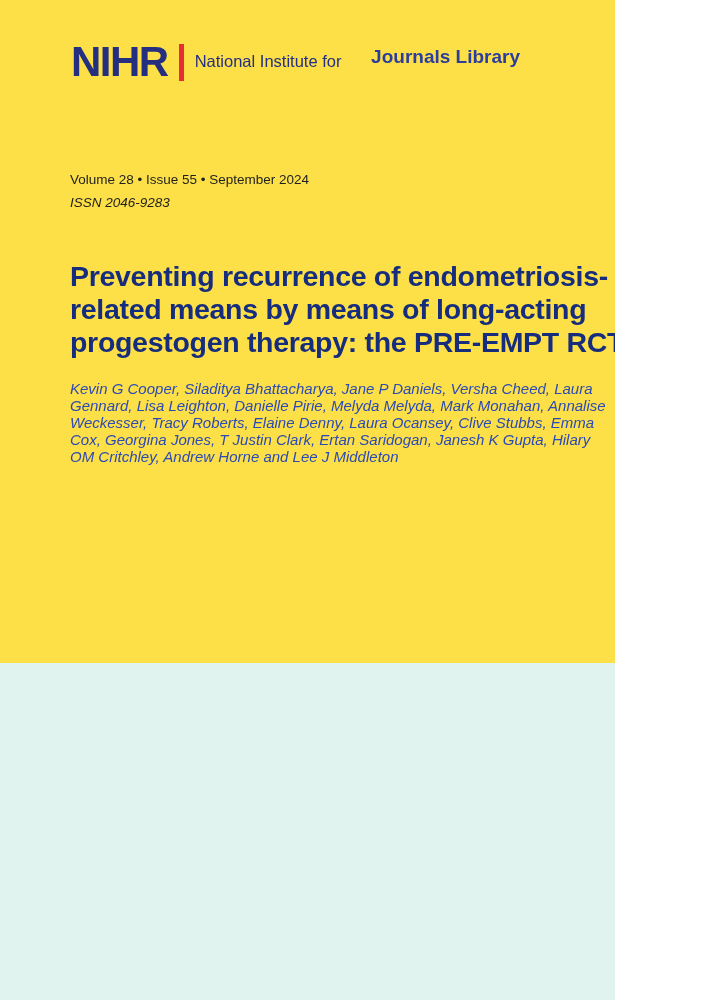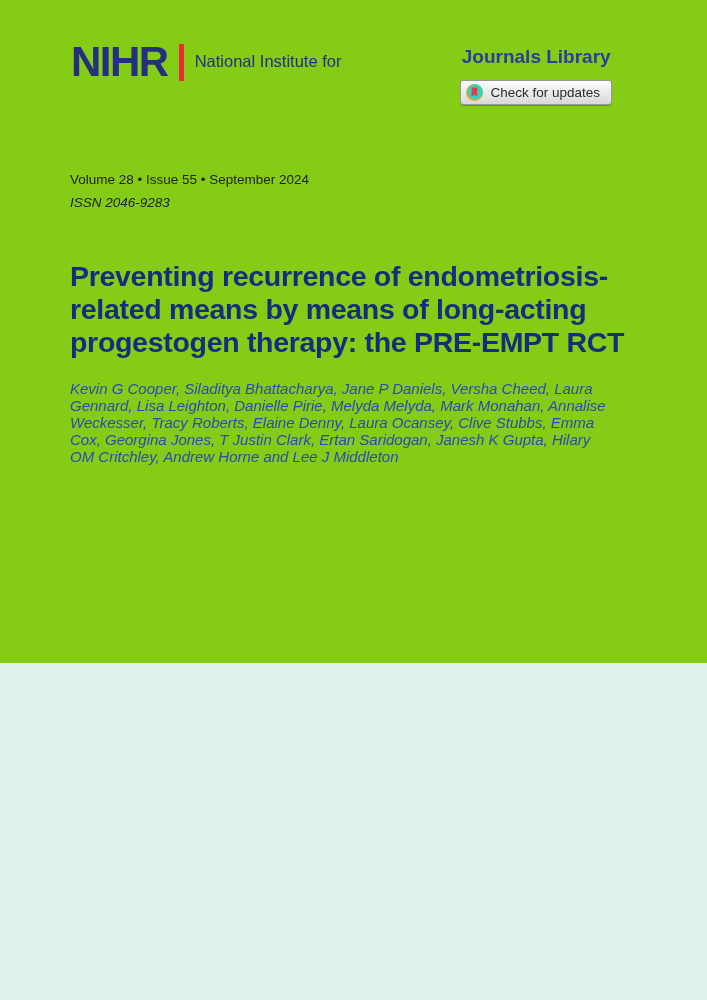--- a/index.html
+++ b/index.html
@@ -11,22 +11,22 @@
     --text-dark:#1f1f1f;
     --logo-red:#ea2c37;
     --mint-bg:#e0f3ee;
     --ring-blue:#1532a0;
     --ring-red:#f9464f;
     --ring-teal:#3fd69f;
     --badge-text:#2b2b2b;
   }
   html,body{margin:0;padding:0;background:#fff;}
   .page{
-    position:relative;width:707px;height:1000px;overflow:hidden;
-    background:#84cc16;font-family:"Liberation Sans",sans-serif;
+    position:relative;width:615px;height:1000px;overflow:hidden;
+    background:#fde047;font-family:"Liberation Sans",sans-serif;
   }
   
   .logo-row{position:absolute;left:71px;top:41px;display:flex;align-items:center;cursor:pointer;}
   .nihr-acronym{font-size:42px;font-weight:bold;color:var(--navy-logo);letter-spacing:-1.5px;line-height:1;}
   .logo-bar{width:5px;height:37px;background:var(--logo-red);margin-left:11px;margin-right:11px;}
   .logo-tagline{font-size:16.5px;font-weight:normal;color:var(--navy-logo);line-height:1.18;}
   .masthead-right{position:absolute;right:95px;top:46px;display:flex;flex-direction:column;align-items:center;}
   .journals-library{font-size:19px;font-weight:bold;color:var(--blue-journals);cursor:pointer;}
   .check-badge{
     margin-top:12px;display:inline-flex;align-items:center;gap:7px;
@@ -60,28 +60,20 @@
   <div class="logo-row">
     <span class="nihr-acronym">NIHR</span>
     <span class="logo-bar"></span>
     <span class="logo-tagline">
       <span>National Institute for</span><br>
     </span>
   </div>
 
   <div class="masthead-right">
     <span class="journals-library">Journals Library</span>
-    <span class="check-badge">
-      <svg width="17" height="17" viewBox="0 0 17 17">
-        <circle cx="8.5" cy="8.5" r="8.5" fill="#f2a529"></circle>
-        <circle cx="9.1" cy="7.9" r="7.7" fill="#35d3b8"></circle>
-        <path d="M5.6 3.6 h5.6 v9.2 l-2.8 -2.4 l-2.8 2.4 z" fill="#e8364f"></path>
-      </svg>
-      <span>Check for updates</span>
-    </span>
   </div>
 
   <div class="volume-line">Volume 28 • Issue 55 • September 2024</div>
   <div class="issn-line">ISSN 2046-9283</div>
 
   <h1 class="article-title" style="margin:0">Preventing recurrence of endometriosis-related means by means of long-acting progestogen therapy: the PRE-EMPT RCT</h1>
   <p class="article-authors" style="margin:0">Kevin G Cooper, Siladitya Bhattacharya, Jane P Daniels, Versha Cheed, Laura Gennard, Lisa Leighton, Danielle Pirie, Melyda Melyda, Mark Monahan, Annalise Weckesser, Tracy Roberts, Elaine Denny, Laura Ocansey, Clive Stubbs, Emma Cox, Georgina Jones, T Justin Clark, Ertan Saridogan, Janesh K Gupta, Hilary OM Critchley, Andrew Horne and Lee J Middleton</p>
 
   <div class="mint-band">
     

